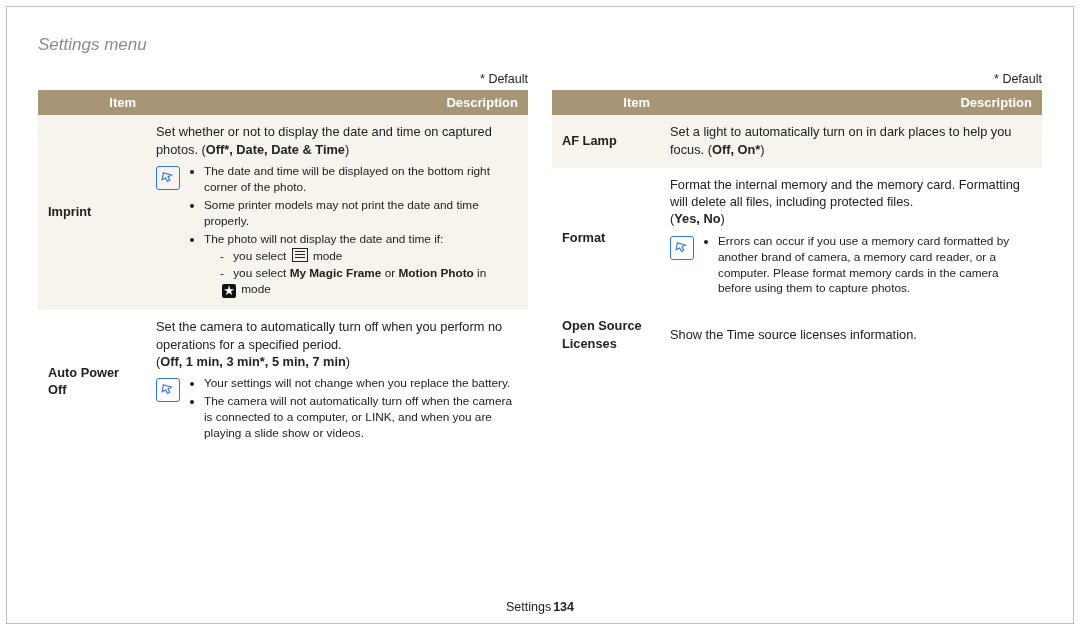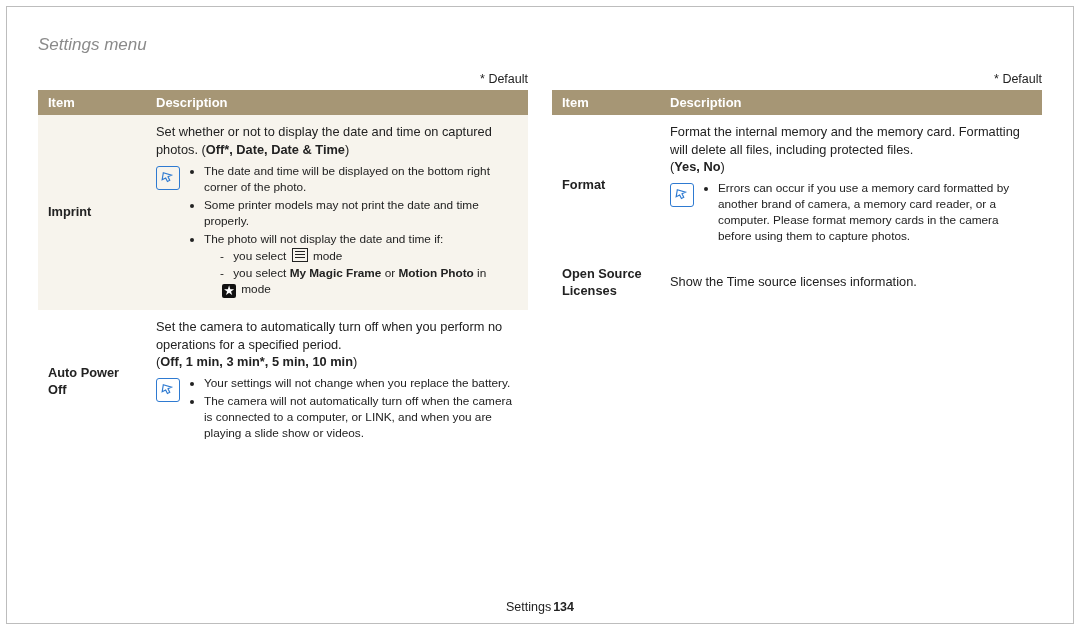--- a/index.html
+++ b/index.html
@@ -4,21 +4,21 @@
 <style>
   html,body{margin:0;padding:0;background:#fff;font-family:"Segoe UI",Arial,sans-serif;color:#222;font-size:13px;line-height:1.35;}
   .page{width:1080px;height:630px;box-sizing:border-box;position:relative;padding:16px 38px 20px 38px;border-radius:13px;}
   .frame-border{position:absolute;inset:6px;border:1px solid #bdbdbd;pointer-events:none;}
   .page-title{font-style:italic;font-weight:400;color:#8a8a8a;font-size:17px;margin:18px 0 14px 0;}
   .cols{display:flex;gap:24px;}
   .col{flex:1;min-width:0;}
   .default-note{text-align:right;font-size:12.5px;margin-bottom:2px;}
   table.settings{width:100%;border-collapse:collapse;table-layout:fixed;}
   table.settings col.item{width:108px;}
-  table.settings th{background:#a69675;color:#fff;text-align:left;font-weight:600;font-size:13px;padding:4px 10px;}
+  table.settings th{background:#a69675;color:#fff;text-align:right;font-weight:600;font-size:13px;padding:4px 10px;}
   table.settings td{vertical-align:middle;padding:8px 10px 10px 10px;font-size:12.8px;}
   table.settings tr.zebra td{background:#f7f4ed;}
   td.item{font-weight:700;}
   .opts{font-weight:700;}
   .note-block{display:flex;align-items:flex-start;gap:8px;margin-top:6px;}
   .note-icon{flex:0 0 22px;width:22px;height:22px;border:1.5px solid #2e7ad1;border-radius:3px;display:flex;align-items:center;justify-content:center;margin-top:2px;}
   .note-icon svg{width:14px;height:14px;}
   .note-block ul{margin:0;padding-left:16px;font-size:11.8px;}
   .note-block li{margin-bottom:2px;}
   .sublist{list-style:none;margin:2px 0 0 0;padding-left:12px;}
@@ -79,21 +79,21 @@
                 </li>
               </ul>
             </div>
           </td>
         </tr>
 
         <tr>
           <td class="item">Auto Power Off</td>
           <td>
             <span>Set the camera to automatically turn off when you perform no operations for a specified period.</span><br>
-            (<span class="opts">Off, 1 min, 3 min*, 5 min, 10 min</span>)
+            (<span class="opts">Off, 1 min, 3 min*, 5 min, 7 min</span>)
             <div class="note-block">
               <span class="note-icon">
                 <svg viewBox="0 0 24 24">
                       <path d="M4 3l14 4-6 3 3 6-4 2-3-6-6 3z" fill="none" stroke="#2e7ad1" stroke-width="2"></path>
                     </svg>
               </span>
               <ul>
                 <li>Your settings will not change when you replace the battery.</li>
                 <li>The camera will not automatically turn off when the camera is connected to a computer, or LINK, and when you are playing a slide show or videos.</li>
               </ul>
@@ -111,20 +111,26 @@
         <colgroup>
             <col class="item">
             <col>
           </colgroup>
         <tbody>
             <tr>
           <th>Item</th>
           <th>Description</th>
         </tr>
 
+        <tr class="zebra">
+          <td class="item">AF Lamp</td>
+          <td>
+            <span>Set a light to automatically turn on in dark places to help you focus. (</span><span class="opts">Off, On*</span>)
+          </td>
+        </tr>
 
         <tr>
           <td class="item">Format</td>
           <td>
             <span>Format the internal memory and the memory card. Formatting will delete all files, including protected files.</span><br>
             (<span class="opts">Yes, No</span>)
             <div class="note-block">
               <span class="note-icon">
                 <svg viewBox="0 0 24 24">
                       <path d="M4 3l14 4-6 3 3 6-4 2-3-6-6 3z" fill="none" stroke="#2e7ad1" stroke-width="2"></path>

